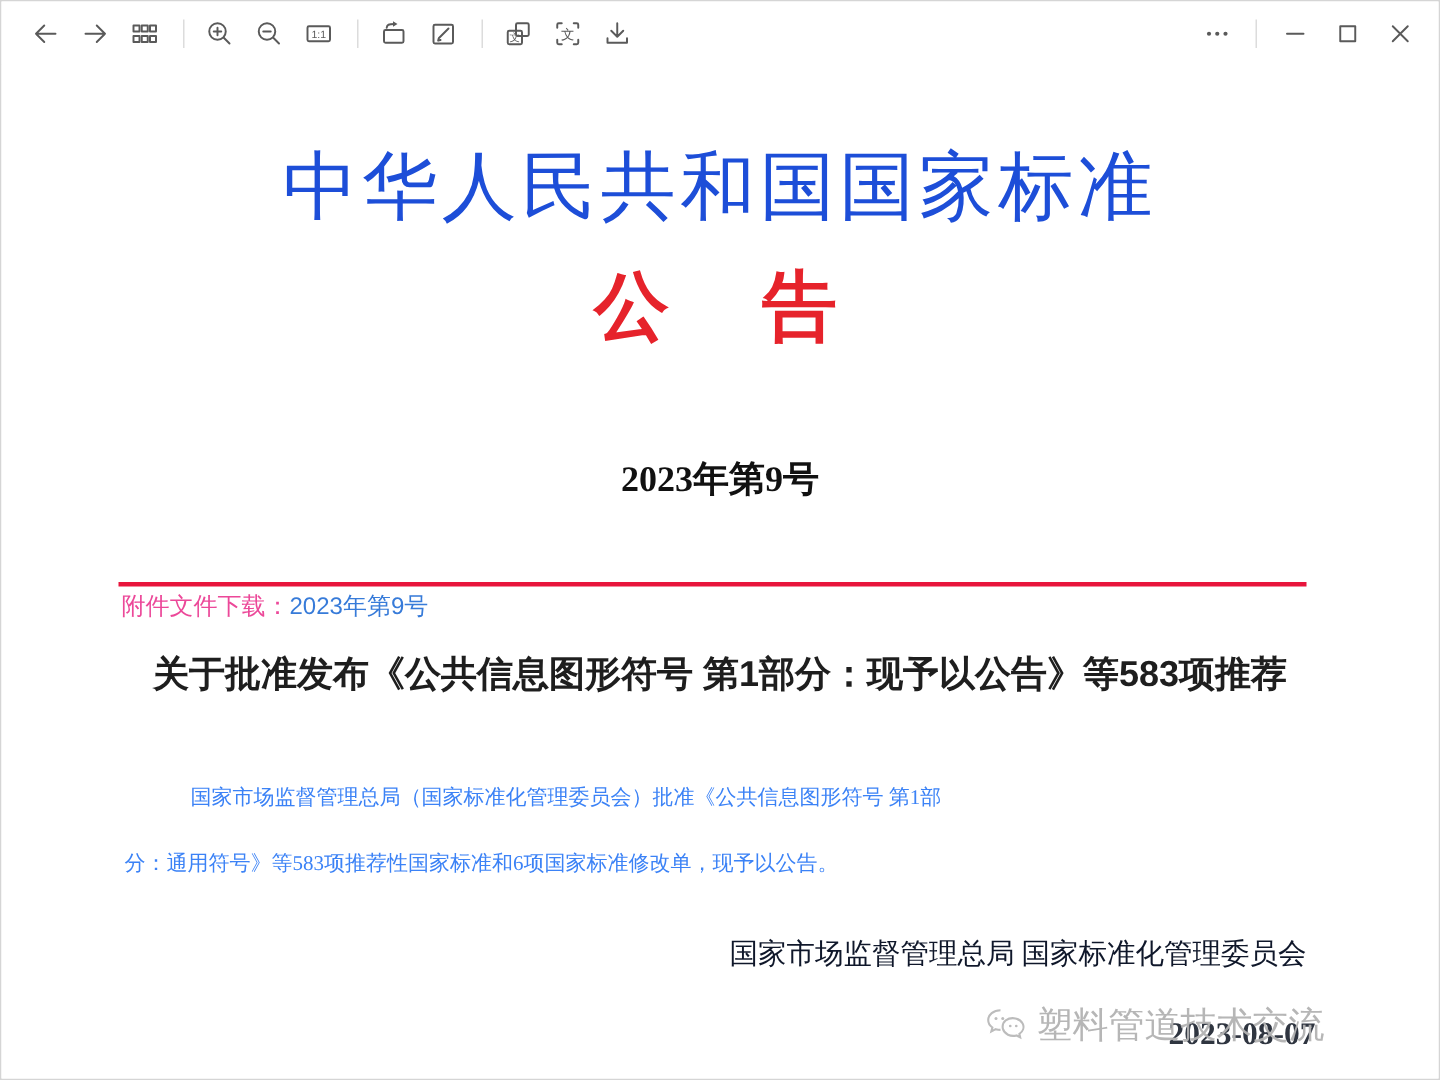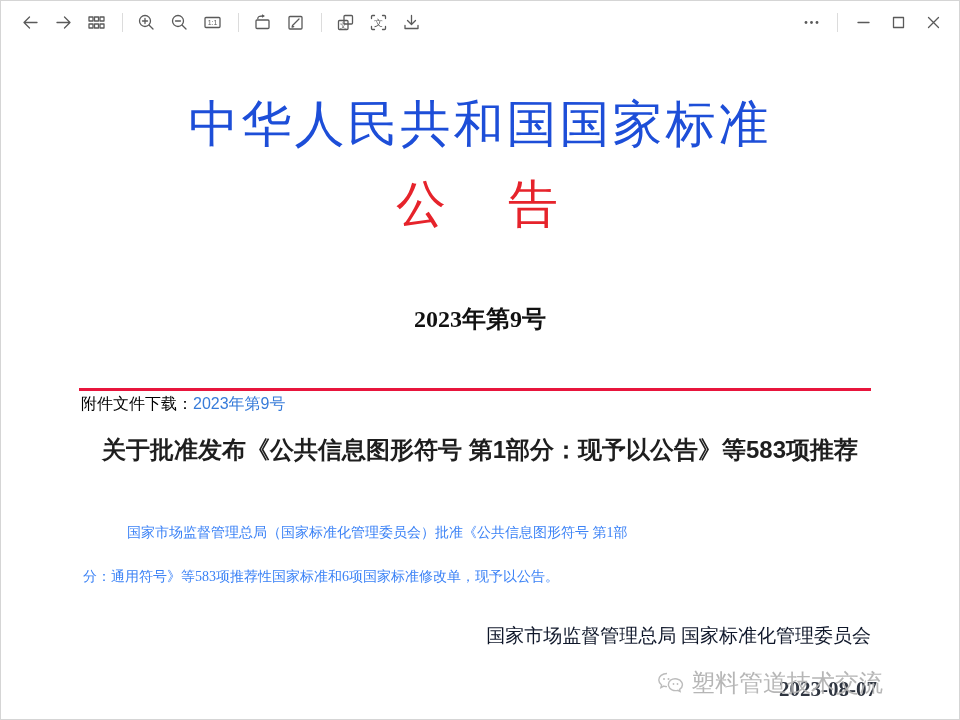--- a/index.html
+++ b/index.html
@@ -17,26 +17,26 @@
   .icon-stroke{stroke:#5a5a5a;fill:none;stroke-width:1.3;stroke-linecap:round;stroke-linejoin:round;}
   .icon-fill{fill:#5a5a5a;}
   .icon-dash{stroke:#5a5a5a;fill:none;stroke-width:1.3;stroke-linecap:round;}
   .icon-text{fill:#5a5a5a;font-family:"Liberation Sans",sans-serif;}
 
   
   .page{position:absolute;top:42px;left:0;right:0;bottom:0;background:#fff;}
   .doc-title{position:absolute;top:48px;left:0;width:100%;text-align:center;
     font-family:"Liberation Serif",serif;font-size:50px;font-weight:500;letter-spacing:3px;color:#1d4ed8;white-space:nowrap;}
   .doc-announcement{position:absolute;top:128px;left:0;width:100%;text-align:center;
-    font-family:"Liberation Serif",serif;font-size:50px;font-weight:400;letter-spacing:6px;color:#e6232b;white-space:nowrap;}
+    font-family:"Liberation Serif",serif;font-size:50px;font-weight:700;letter-spacing:6px;color:#e6232b;white-space:nowrap;}
   .doc-issue{position:absolute;top:260px;left:0;width:100%;text-align:center;
     font-family:"Liberation Serif",serif;font-size:24px;font-weight:700;color:#111;}
   .doc-divider{position:absolute;top:345px;left:78px;right:88px;height:3px;background:#e8153c;}
   .attach-row{position:absolute;top:351px;left:80px;font-size:16px;color:#262626;}
-  .attach-row .lbl{color:#000000;}
+  .attach-row .lbl{color:#ec4899;}
   .attach-row .lnk{color:#377bd9;cursor:pointer;text-decoration:none;}
   .doc-heading{position:absolute;top:390px;left:0;width:100%;text-align:center;
     font-size:24px;font-weight:700;line-height:34px;color:#1e1e1e;white-space:nowrap;}
   .doc-body{position:absolute;top:468px;left:82px;right:80px;
     font-family:"Liberation Serif",serif;font-size:14px;line-height:44px;color:#3b82f6;}
   .doc-body .l1{padding-left:44px;white-space:nowrap;}
   .doc-body .l2{white-space:nowrap;}
   .doc-signature{position:absolute;top:580px;left:80px;right:88px;text-align:right;
     font-family:"Liberation Serif",serif;font-size:19px;color:#0f172a;white-space:nowrap;}
   .date-row{position:absolute;top:618px;right:80px;width:260px;height:50px;}

